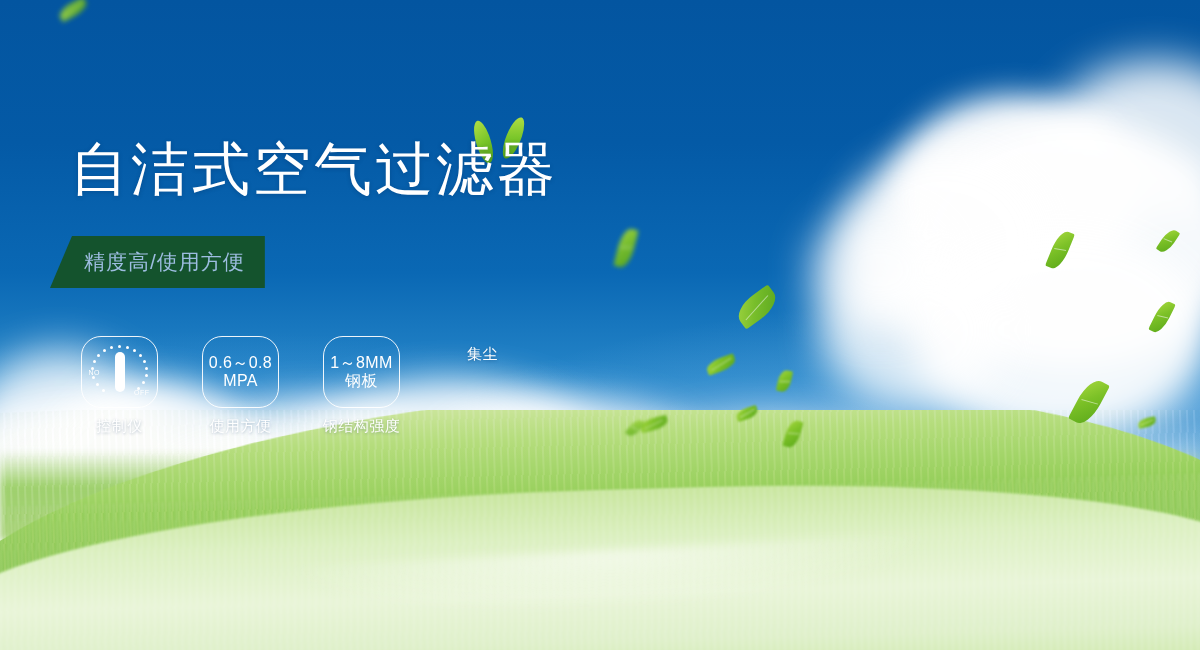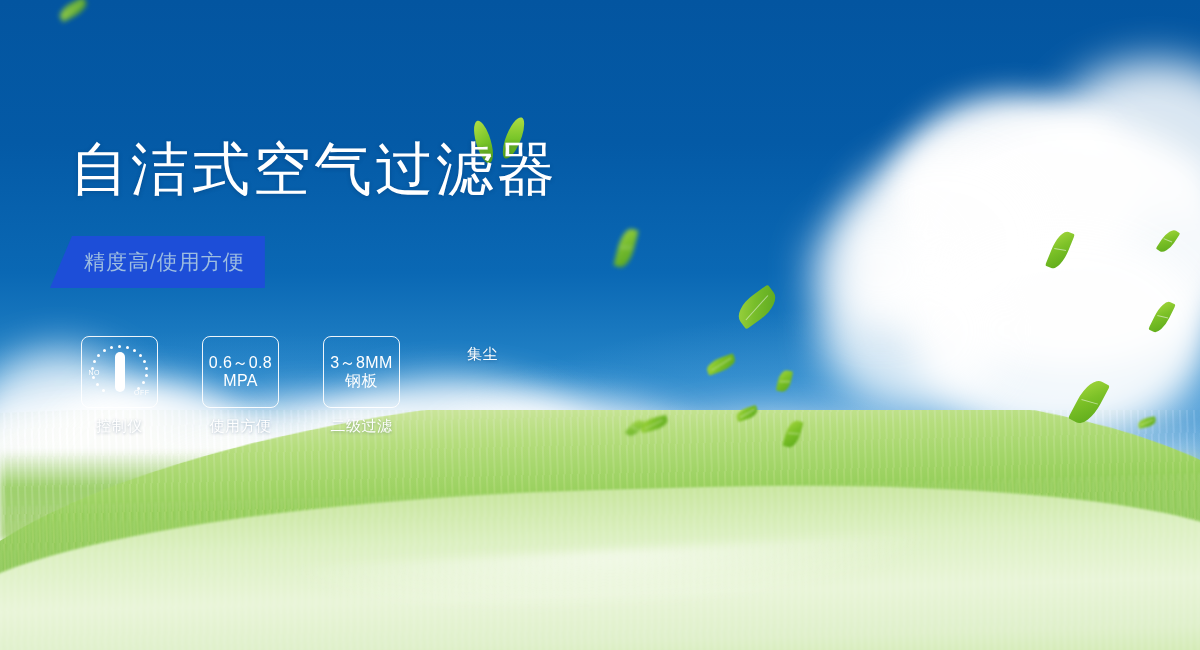--- a/index.html
+++ b/index.html
@@ -125,39 +125,39 @@
     height:52px;display:flex;align-items:stretch;
   }
   .sub-left{
     background:#11418f;
     display:flex;align-items:center;
     padding:0 24px 0 22px;
     color:#ffffff;font-size:21px;letter-spacing:1px;
     position:relative;z-index:2;
   }
   .sub-right{
-    background:#1d4ed8;
+    background:#14532d;
     display:flex;align-items:center;
     padding:0 20px 0 34px;
     color:#9dbde0;font-size:21px;letter-spacing:1px;
     margin-left:-20px;
     clip-path:polygon(22px 0, 100% 0, 100% 100%, 0 100%);
     position:relative;z-index:1;
   }
 
   
   .features{
     position:absolute;left:72px;top:336px;
     display:flex;gap:26px;
   }
   .feature{width:95px;display:flex;flex-direction:column;align-items:center;}
   .fbox{
     width:77px;height:72px;
     border:1.5px solid rgba(255,255,255,.92);
-    border-radius:8px;
+    border-radius:20px;
     display:flex;flex-direction:column;
     align-items:center;justify-content:center;
     color:#ffffff;
   }
   .fbox .ftxt{
     font-size:16px;line-height:1.15;text-align:center;font-weight:300;letter-spacing:.4px;
   }
   .flabel{
     margin-top:9px;color:#ffffff;font-size:15px;letter-spacing:.5px;white-space:nowrap;
     text-shadow:0 1px 3px rgba(0,40,90,.3);
@@ -305,24 +305,24 @@
       <div class="fbox">
         <div class="ftxt">0.6～0.8</div>
         <div class="ftxt">MPA</div>
       </div>
       <div class="flabel">使用方便</div>
     </div>
 
 
     <div class="feature">
       <div class="fbox">
-        <div class="ftxt">3～8MM</div>
+        <div class="ftxt">1～8MM</div>
         <div class="ftxt">钢板</div>
       </div>
-      <div class="flabel">二级过滤</div>
+      <div class="flabel">钢结构强度</div>
     </div>
 
     <div class="feature">
       <div class="flabel">集尘</div>
     </div>
 
   </div>
 </div>
 
 </body></html>

